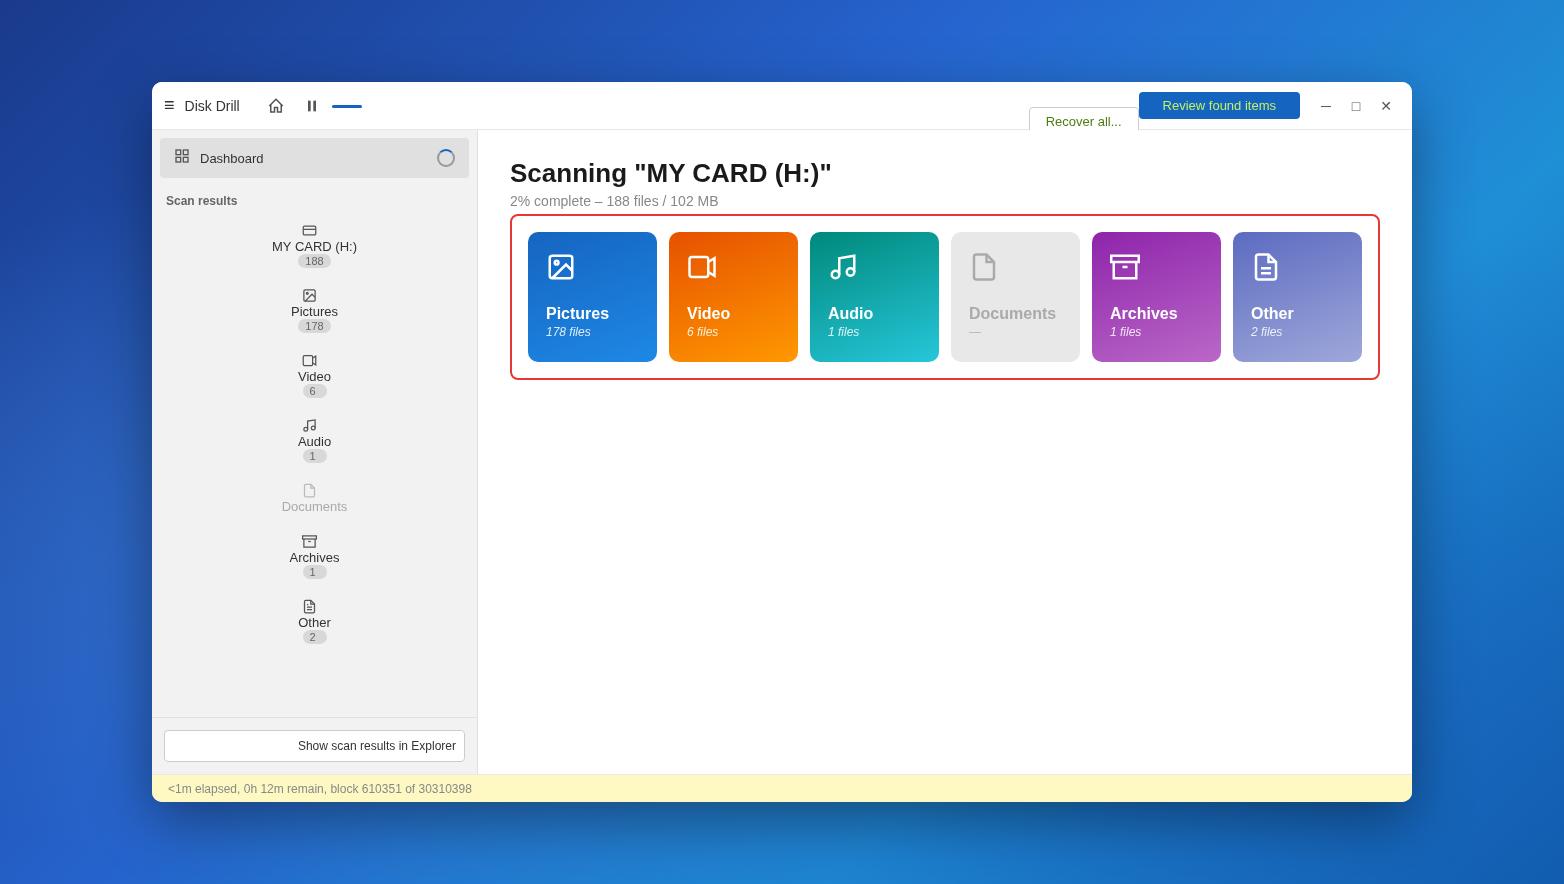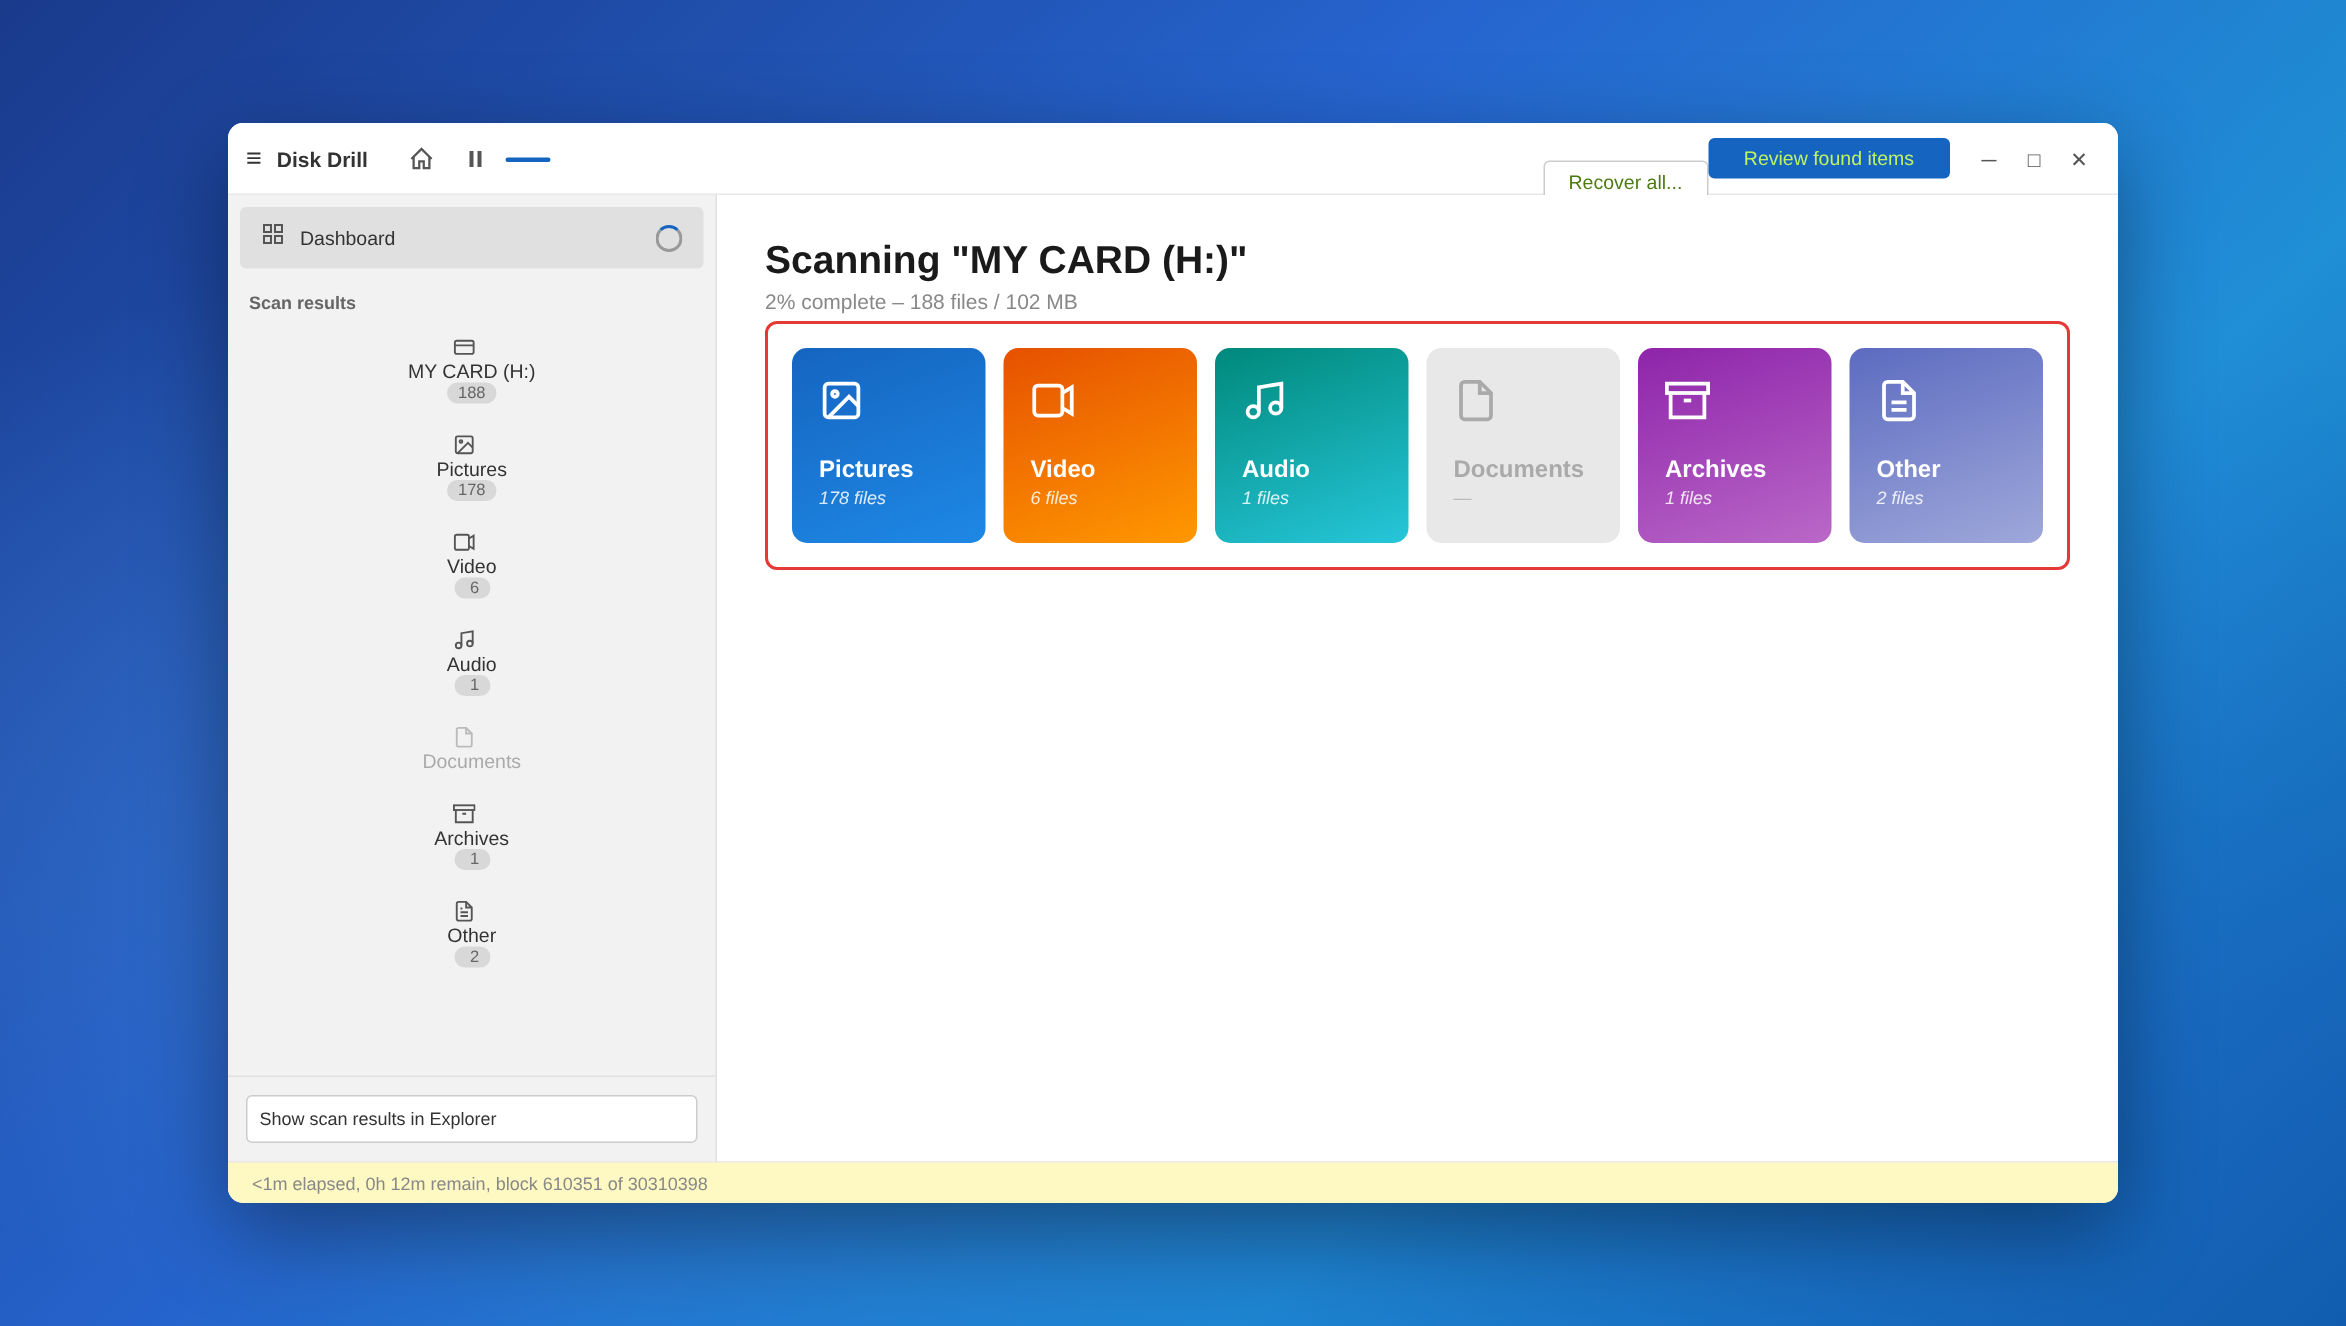--- a/index.html
+++ b/index.html
@@ -47,21 +47,21 @@
       flex-shrink: 0;
     }
     .titlebar-menu {
       font-size: 18px;
       color: #333;
       margin-right: 10px;
       cursor: pointer;
     }
     .titlebar-title {
       font-size: 14px;
-      font-weight: 700;
+      font-weight: 400;
       color: #333;
     }
     .toolbar-home {
       width: 32px; height: 32px;
       display: flex; align-items: center; justify-content: center;
       border-radius: 4px;
       cursor: pointer;
       color: #555;
       font-size: 16px;
     }
@@ -177,38 +177,38 @@
       flex: 1;
     }
     .sidebar-item-label.muted { color: #aaa; }
     .sidebar-item-count {
       font-size: 11px;
       color: #666;
       background: #d8d8d8;
       border-radius: 10px;
       padding: 1px 7px;
       min-width: 24px;
-      text-align: right;
+      text-align: left;
     }
 
     .sidebar-footer {
       margin-top: auto;
       padding: 12px;
       border-top: 1px solid #e0e0e0;
     }
     .btn-show-explorer {
       width: 100%;
       padding: 8px;
       background: #fff;
       border: 1px solid #ccc;
       border-radius: 4px;
       font-size: 12px;
       color: #333;
       cursor: pointer;
-      text-align: left;
+      text-align: right;
     }
 
     
     .content {
       flex: 1;
       padding: 28px 32px;
       overflow-y: auto;
       background: #fff;
     }
     .content-title {

